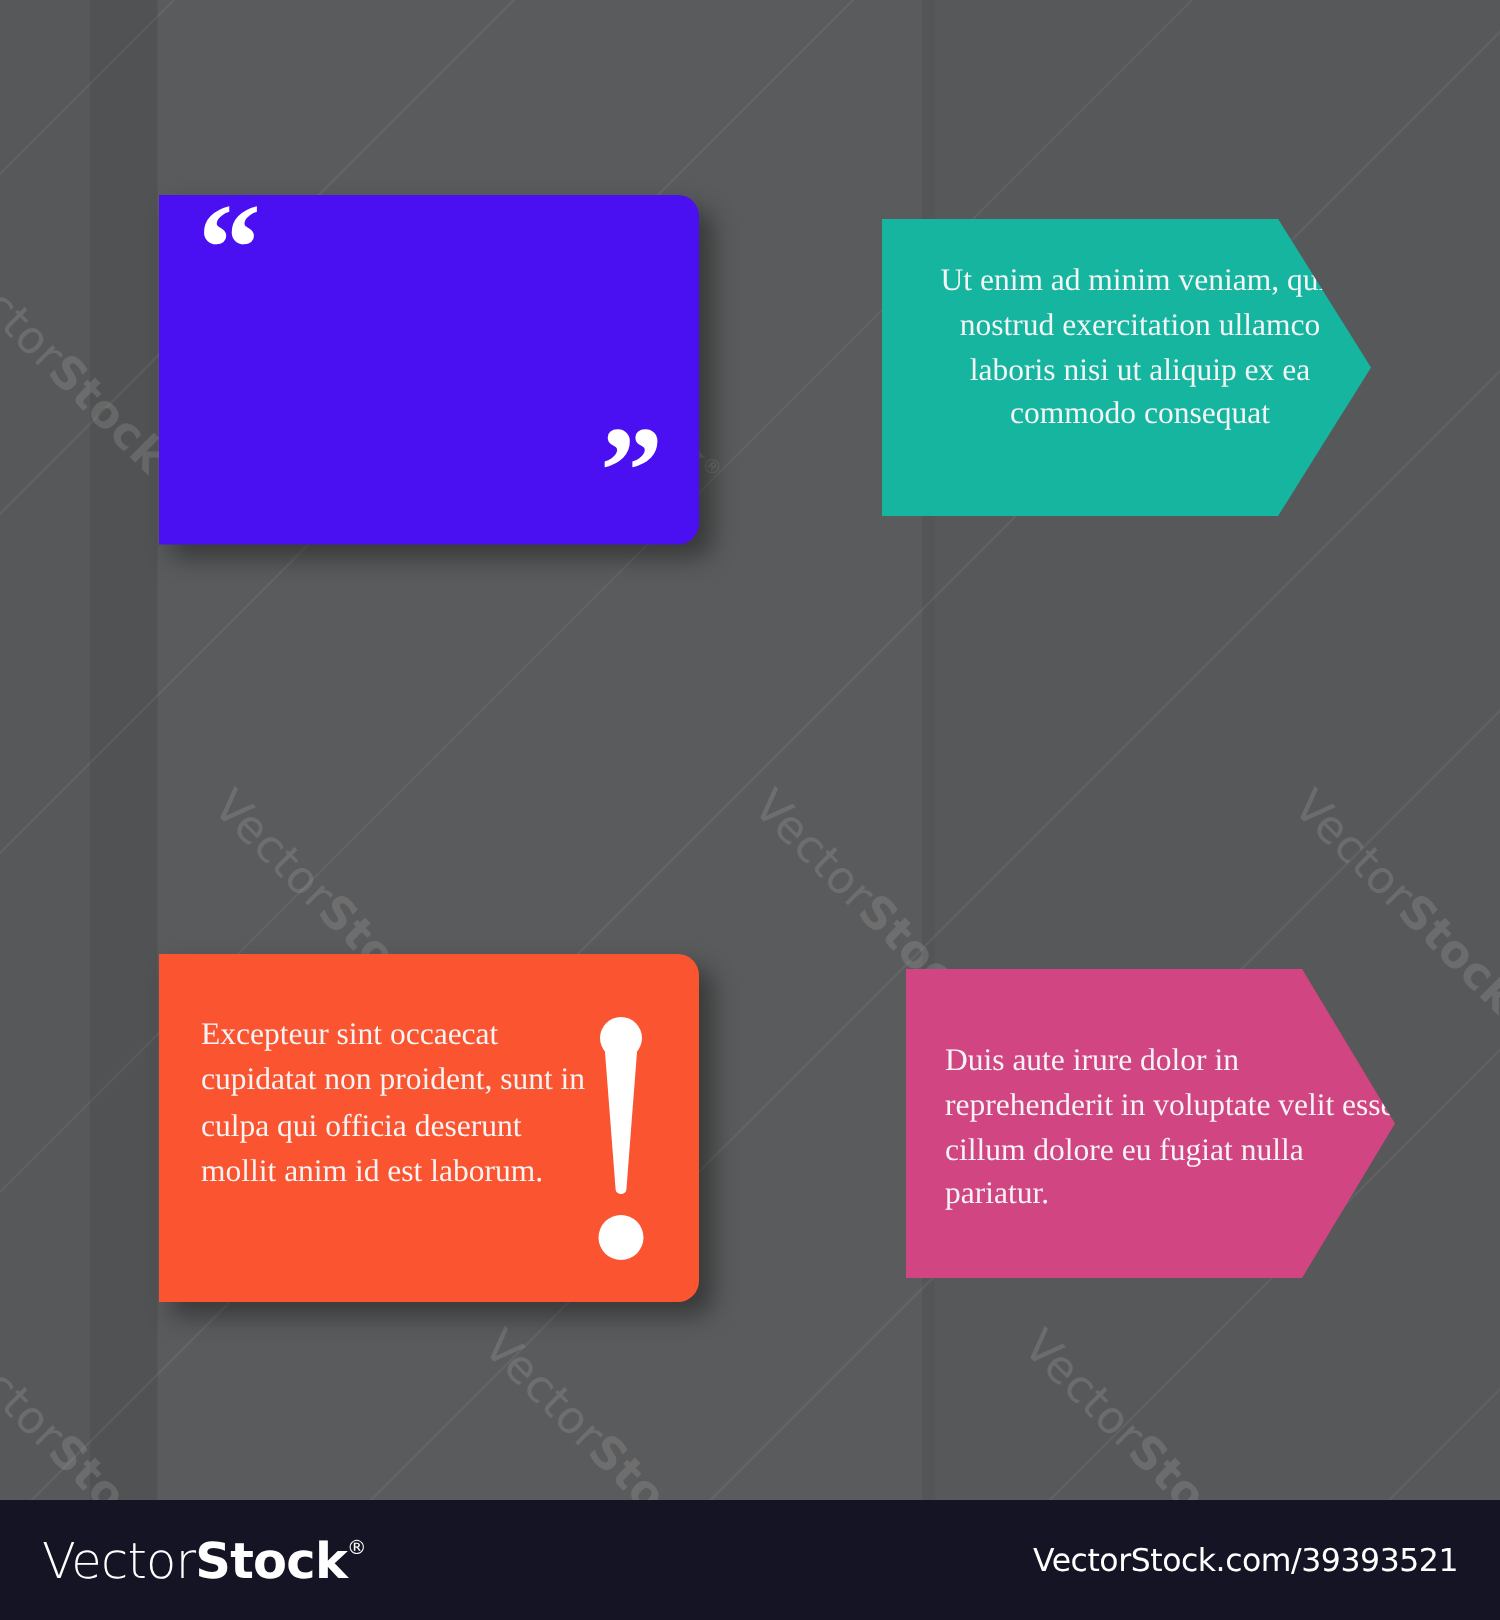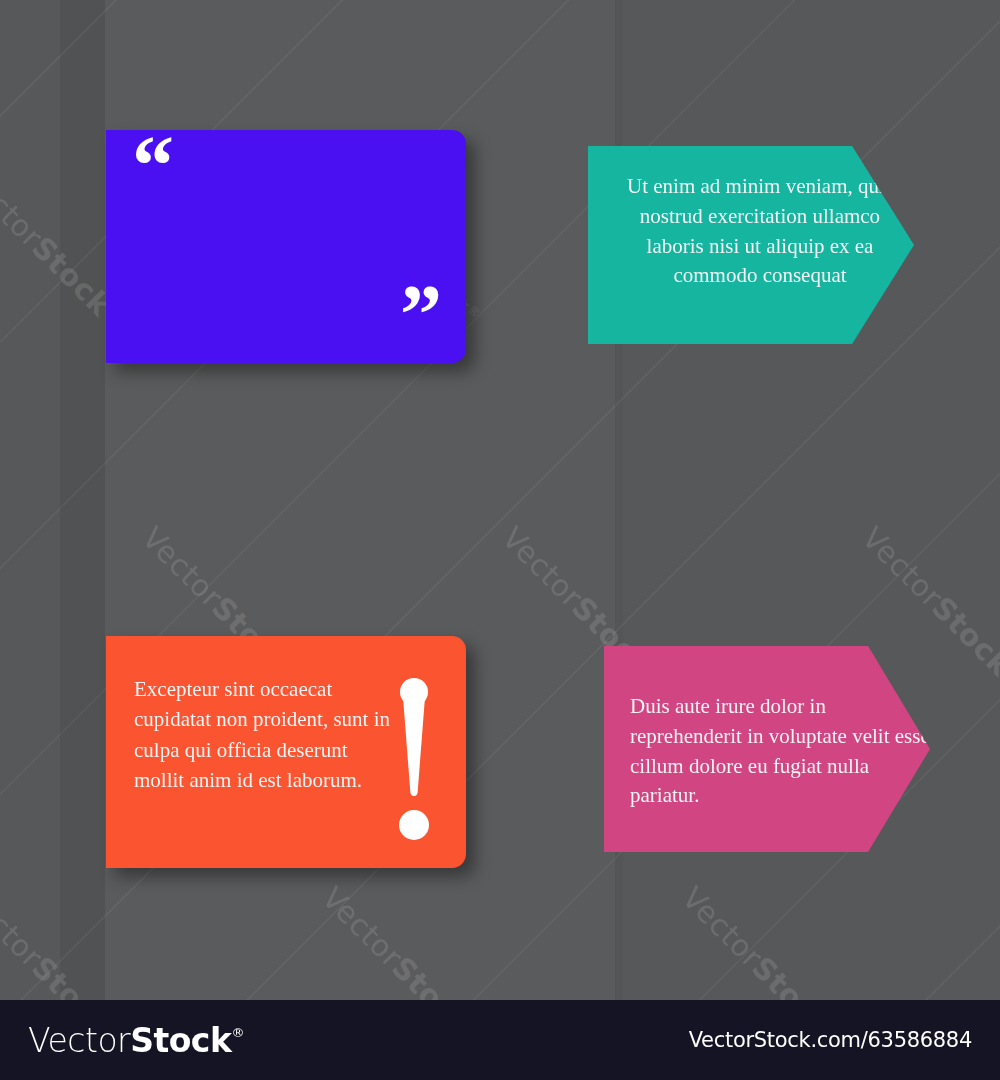--- a/index.html
+++ b/index.html
@@ -247,16 +247,16 @@
     <div class="arrow-round"></div>
     <div class="card-text">Duis aute irure dolor in reprehenderit in voluptate velit esse cillum dolore eu fugiat nulla pariatur.</div>
   </div>
 
   <div id="footer">
     <div class="logo">
       <span class="lg-light">Vector</span>
         <span class="lg-bold">Stock</span>
         <span class="lg-reg">®</span>
     </div>
-    <div class="footer-url">VectorStock.com/63586884</div>
+    <div class="footer-url">VectorStock.com/39393521</div>
   </div>
 
 </div>
 
 </body></html>

